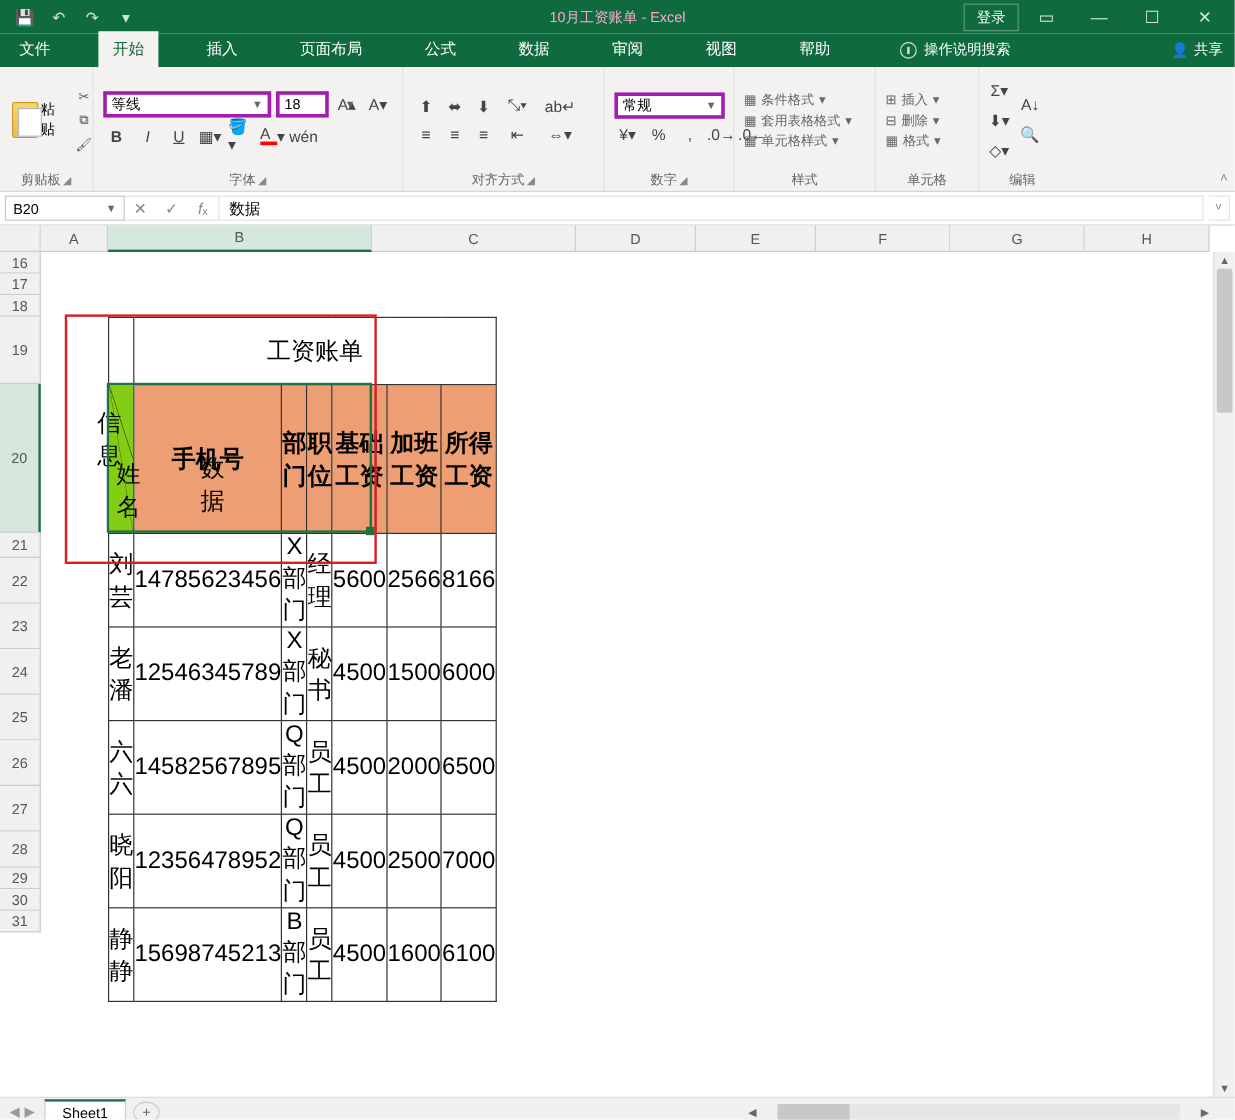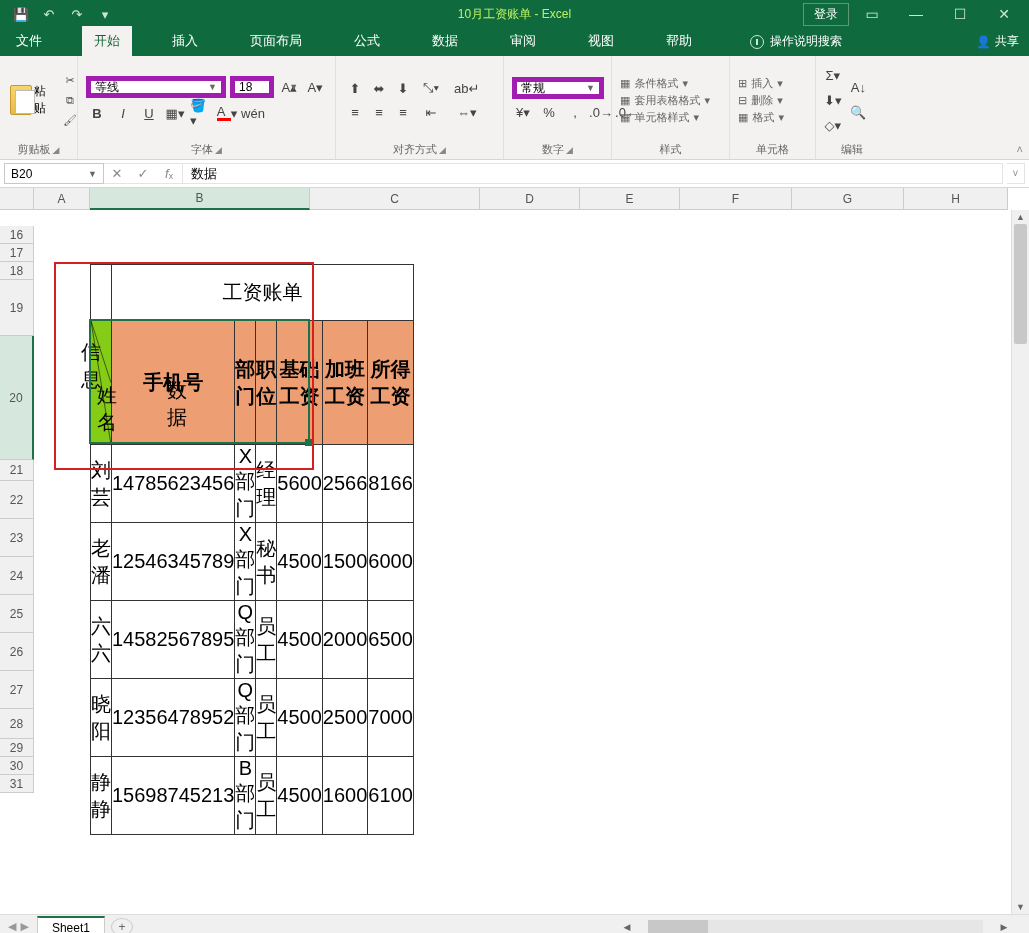--- a/index.html
+++ b/index.html
@@ -2,21 +2,21 @@
 <html><head>
 <meta charset="utf-8">
 <style>
 * { box-sizing: border-box; margin: 0; padding: 0; }
 body { font-family: "Microsoft YaHei", "SimSun", sans-serif; font-size: 12px; background: #fff; overflow: hidden; width: 1029px; height: 933px; }
 
 
 .titlebar { background: #0f6b3d; height: 28px; display: flex; align-items: center; color: #fff; position: relative; }
 .qat { display: flex; align-items: center; gap: 6px; padding-left: 10px; }
 .qat-btn { width: 22px; height: 22px; display: flex; align-items: center; justify-content: center; color: #cde6d6; cursor: pointer; font-size: 13px; }
-.title-center { position: absolute; left: 50%; transform: translateX(-50%); font-size: 12px; color: #bef264; }
+.title-center { position: absolute; left: 50%; transform: translateX(-50%); font-size: 12px; color: #f9a8d4; }
 .title-right { margin-left: auto; display: flex; align-items: center; gap: 2px; padding-right: 4px; }
 .acct-btn { border: 1px solid #5c9a77; padding: 2px 10px; font-size: 12px; color: #fff; cursor: pointer; }
 .win-btn { width: 42px; height: 28px; display: flex; align-items: center; justify-content: center; color: #cde6d6; cursor: pointer; font-size: 14px; }
 
 
 .tabstrip { background: #0f6b3d; height: 28px; display: flex; align-items: flex-end; padding-left: 4px; position: relative; gap: 28px; }
 .tab { padding: 6px 12px 6px; color: #fff; font-size: 13px; cursor: pointer; }
 .tab.file { background: transparent; }
 .tab.active { background: #f3f2f1; color: #176639; }
 .tab-right { position: absolute; right: 10px; top: 5px; color: #fff; font-size: 12px; display:flex; align-items:center; gap:4px; }
@@ -29,21 +29,21 @@
 .rgroup { border-right: 1px solid #e1e1e1; padding: 4px 8px 2px; display: flex; flex-direction: column; justify-content: space-between; }
 .rgroup-label { text-align: center; font-size: 11px; color: #666; padding-top: 2px; display:flex; justify-content:center; align-items:center; gap:2px;}
 .rgroup-body { flex: 1; display: flex; align-items: center; gap: 6px; }
 .big-btn { display: flex; flex-direction: row; align-items: center; gap: 2px; padding: 2px; cursor: pointer; }
 .paste-icon { width: 28px; height: 30px; background: linear-gradient(#f7d66f,#e8b94b); border: 1px solid #c79a2e; border-radius: 2px; position: relative; }
 .paste-icon:before { content:""; position:absolute; left:4px; top:4px; width:18px; height:22px; background:#fff; border:1px solid #bbb;}
 .mini-col { display:flex; flex-direction:column; gap:2px; }
 .mini-btn { width:20px; height:18px; display:flex; align-items:center; justify-content:center; font-size:11px; color:#555; cursor:pointer; border:1px solid transparent;}
 .font-box { display:flex; flex-direction:column; gap:4px;}
 .font-row { display:flex; gap:4px; align-items:center;}
-.combo { border:5px solid #a21caf; background:#fff; height:22px; display:flex; align-items:center; padding:0 4px; font-size:12px; cursor:pointer; position:relative;gap:37px;}
+.combo { border:3px solid #a21caf; background:#fff; height:22px; display:flex; align-items:center; padding:0 4px; font-size:12px; cursor:pointer; position:relative;gap:37px;}
 .combo .arrow { margin-left:auto; font-size:9px; color:#666;}
 .icon-btn { width:22px; height:22px; display:flex; align-items:center; justify-content:center; cursor:pointer; font-size:13px; color:#444;}
 .icon-btn.bold{font-weight:bold;}
 .icon-btn.italic{font-style:italic;}
 .icon-btn.underline{text-decoration:underline;}
 .color-strip{display:inline-block;width:14px;border-bottom:3px solid red; line-height:12px;}
 .align-grid{display:grid;grid-template-columns:repeat(3,22px);gap:2px;}
 .wrap-col{display:flex;flex-direction:column;gap:2px;margin-left:6px;}
 .num-col{display:flex;flex-direction:column;gap:2px;}
 .styles-col{display:flex;flex-direction:column;gap:2px;font-size:11px;color:#666;}
@@ -61,21 +61,21 @@
 .fbar-btn{width:26px;display:flex;align-items:center;justify-content:center;color:#888;cursor:pointer;font-size:13px;}
 .fbar-input{flex:1;border:1px solid #e4e4e4;border-left:none;margin:3px 4px 3px 0;padding:0 8px;display:flex;align-items:center;font-size:13px;}
 .fbar-expand{width:18px;display:flex;align-items:center;justify-content:center;color:#888;border:1px solid #e4e4e4;border-left:none;margin:3px 4px 3px 0;cursor:pointer;font-size:10px;}
 
 
 .grid-wrap{position:relative;height:726px;display:flex;}
 .corner{width:34px;height:22px;background:#f0f0f0;border-right:1px solid #ccc;border-bottom:1px solid #ccc;position:absolute;left:0;top:0;}
 .col-headers{position:absolute;left:34px;top:0;height:22px;display:flex;}
 .ch{background:#f0f0f0;border-right:1px solid #ccc;border-bottom:1px solid #ccc;display:flex;align-items:center;justify-content:center;font-size:12px;color:#555;cursor:pointer;}
 .ch.sel{background:#d6e8dd;border-bottom:2px solid #1f7246;}
-.row-headers{position:absolute;left:0;top:22px;width:34px;margin-top:16px;}
+.row-headers{position:absolute;left:0;top:22px;width:34px;}
 .rh{background:#f0f0f0;border-right:1px solid #ccc;border-bottom:1px solid #ccc;display:flex;align-items:center;justify-content:center;font-size:12px;color:#555;cursor:pointer;}
 .rh.sel{background:#d6e8dd;border-right:2px solid #1f7246;}
 .cells{position:absolute;left:34px;top:22px;}
 .data-table{position:absolute;border-collapse:collapse;}
 .data-table td,.data-table th{border:1px solid #333;font-size:20px;text-align:center;padding:0;}
 .hdr-orange{background:#ed9e72;}
 .diag-cell{position:relative;background:#84cc16;}
 .diag-lbl{position:absolute;font-size:20px;color:#000;}
 .title-cell{font-size:20px;}
 .active-cell{position:absolute;border:2px solid #1f7246;pointer-events:none;}

